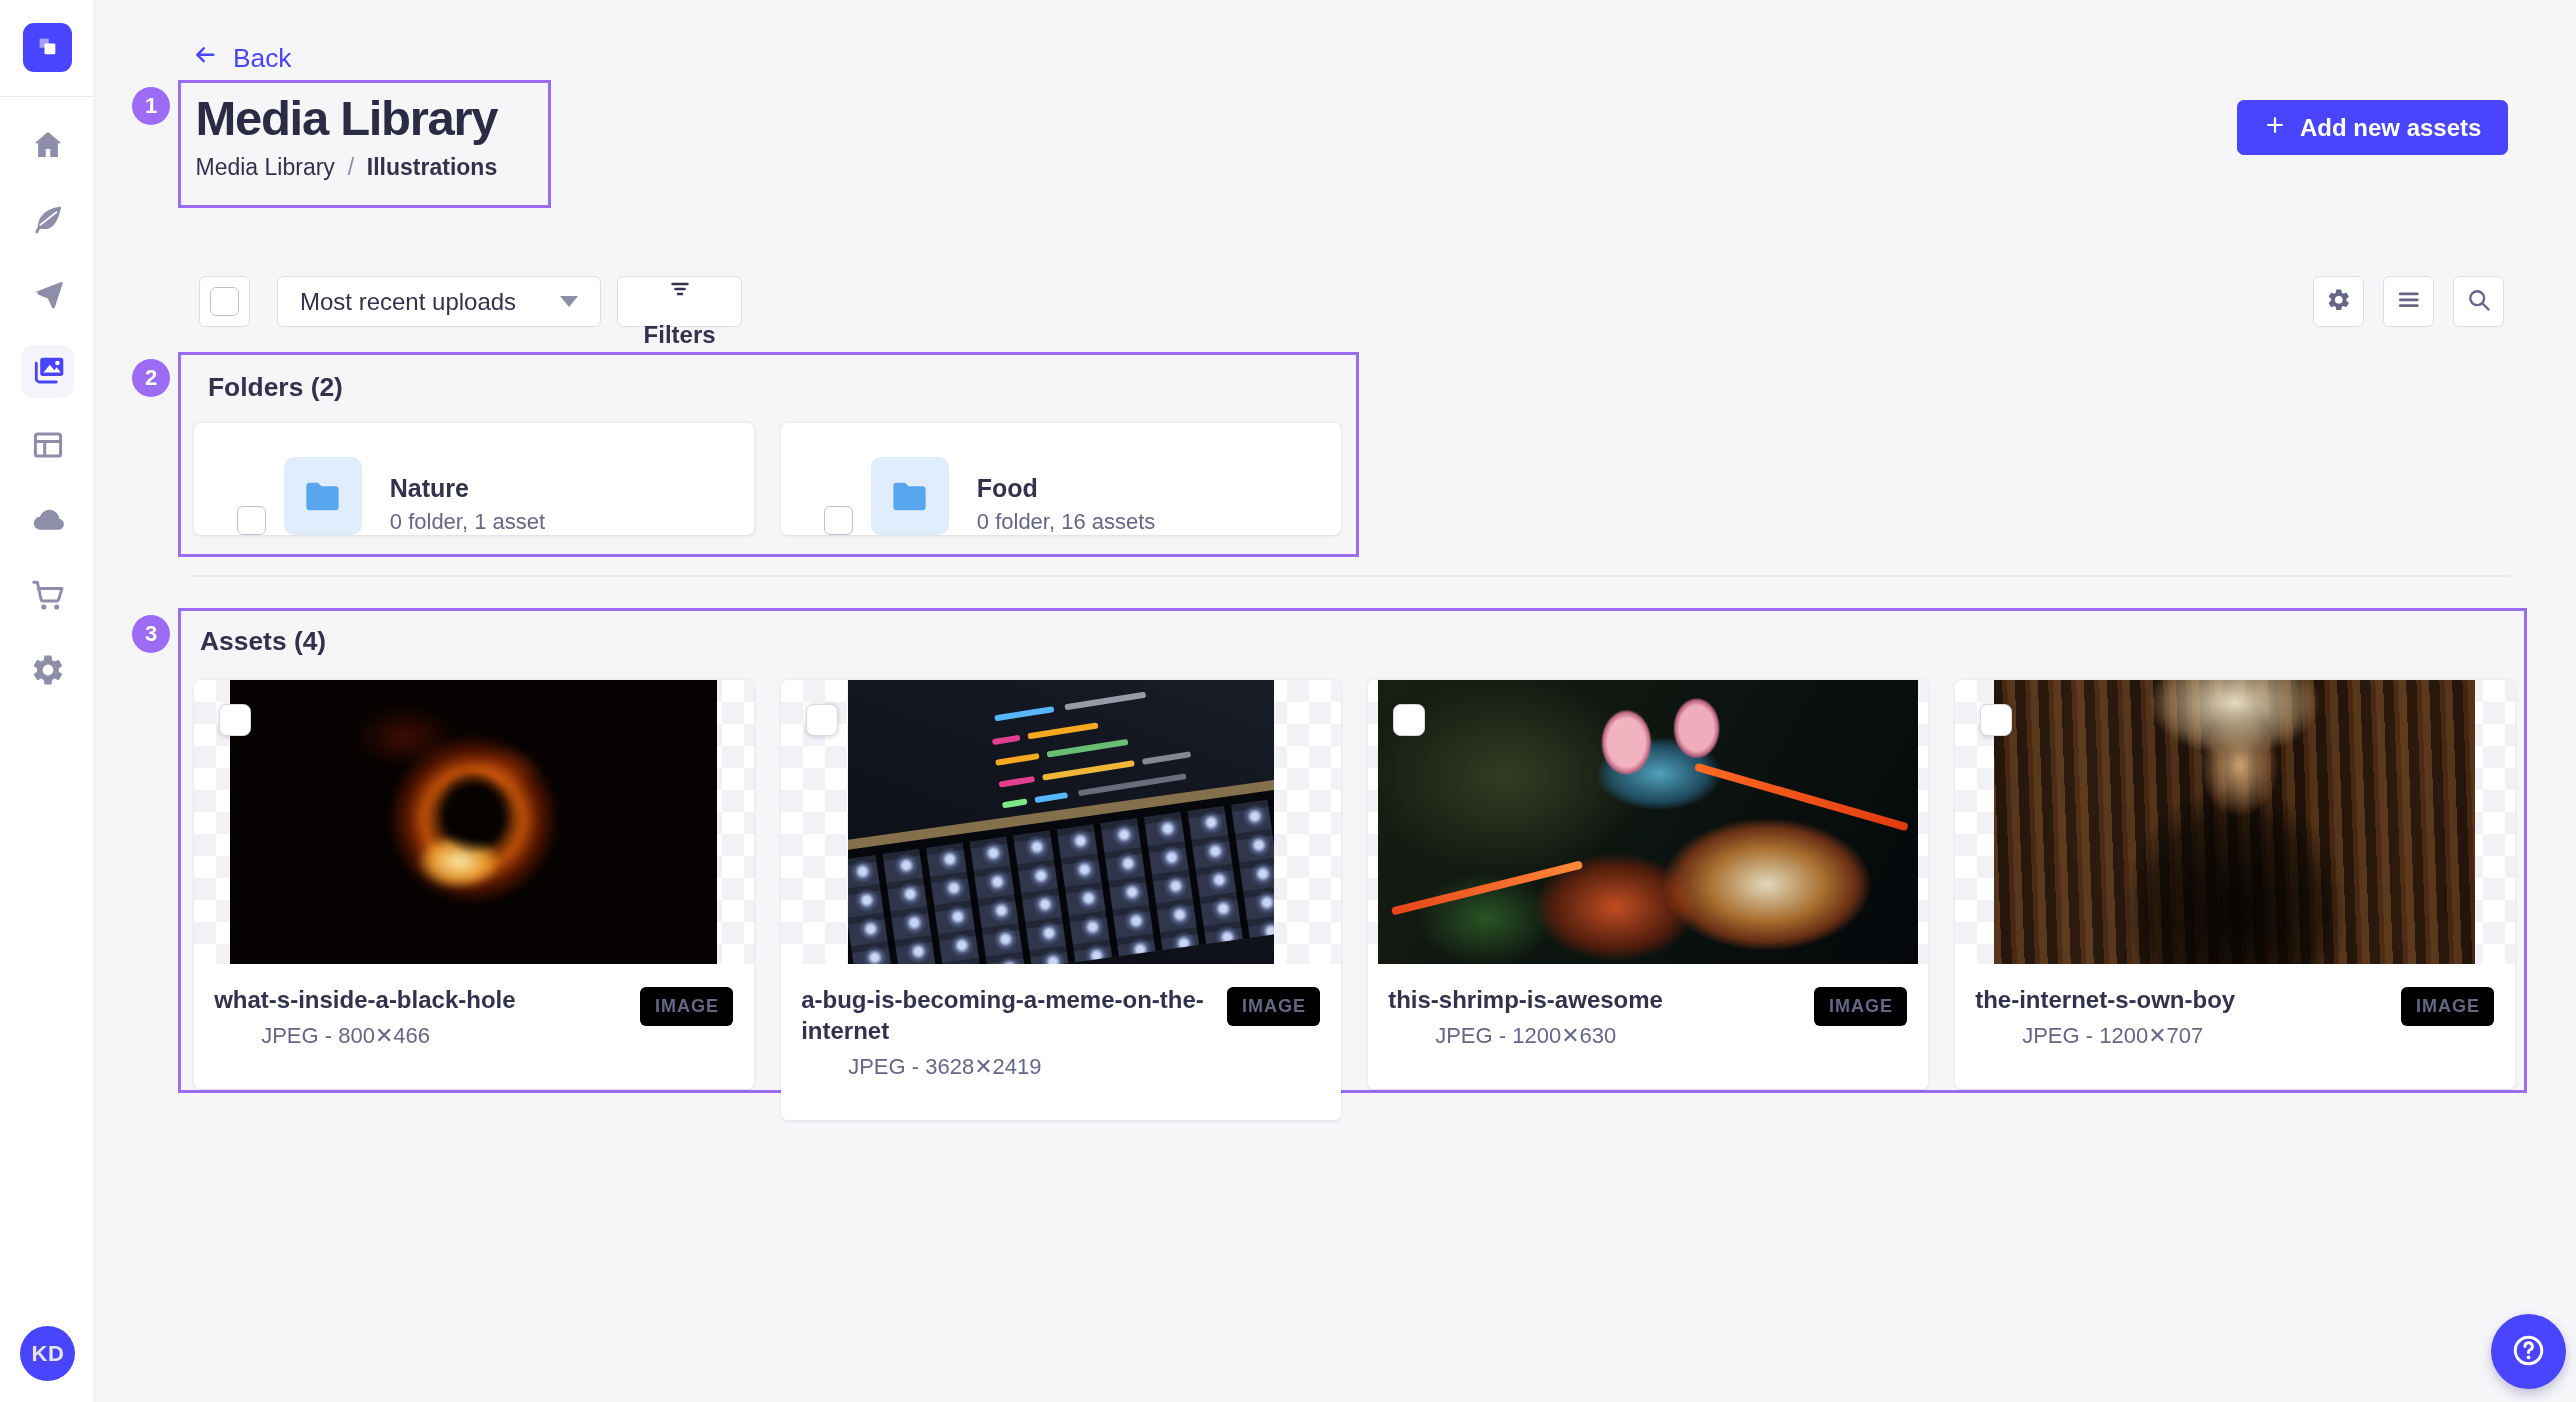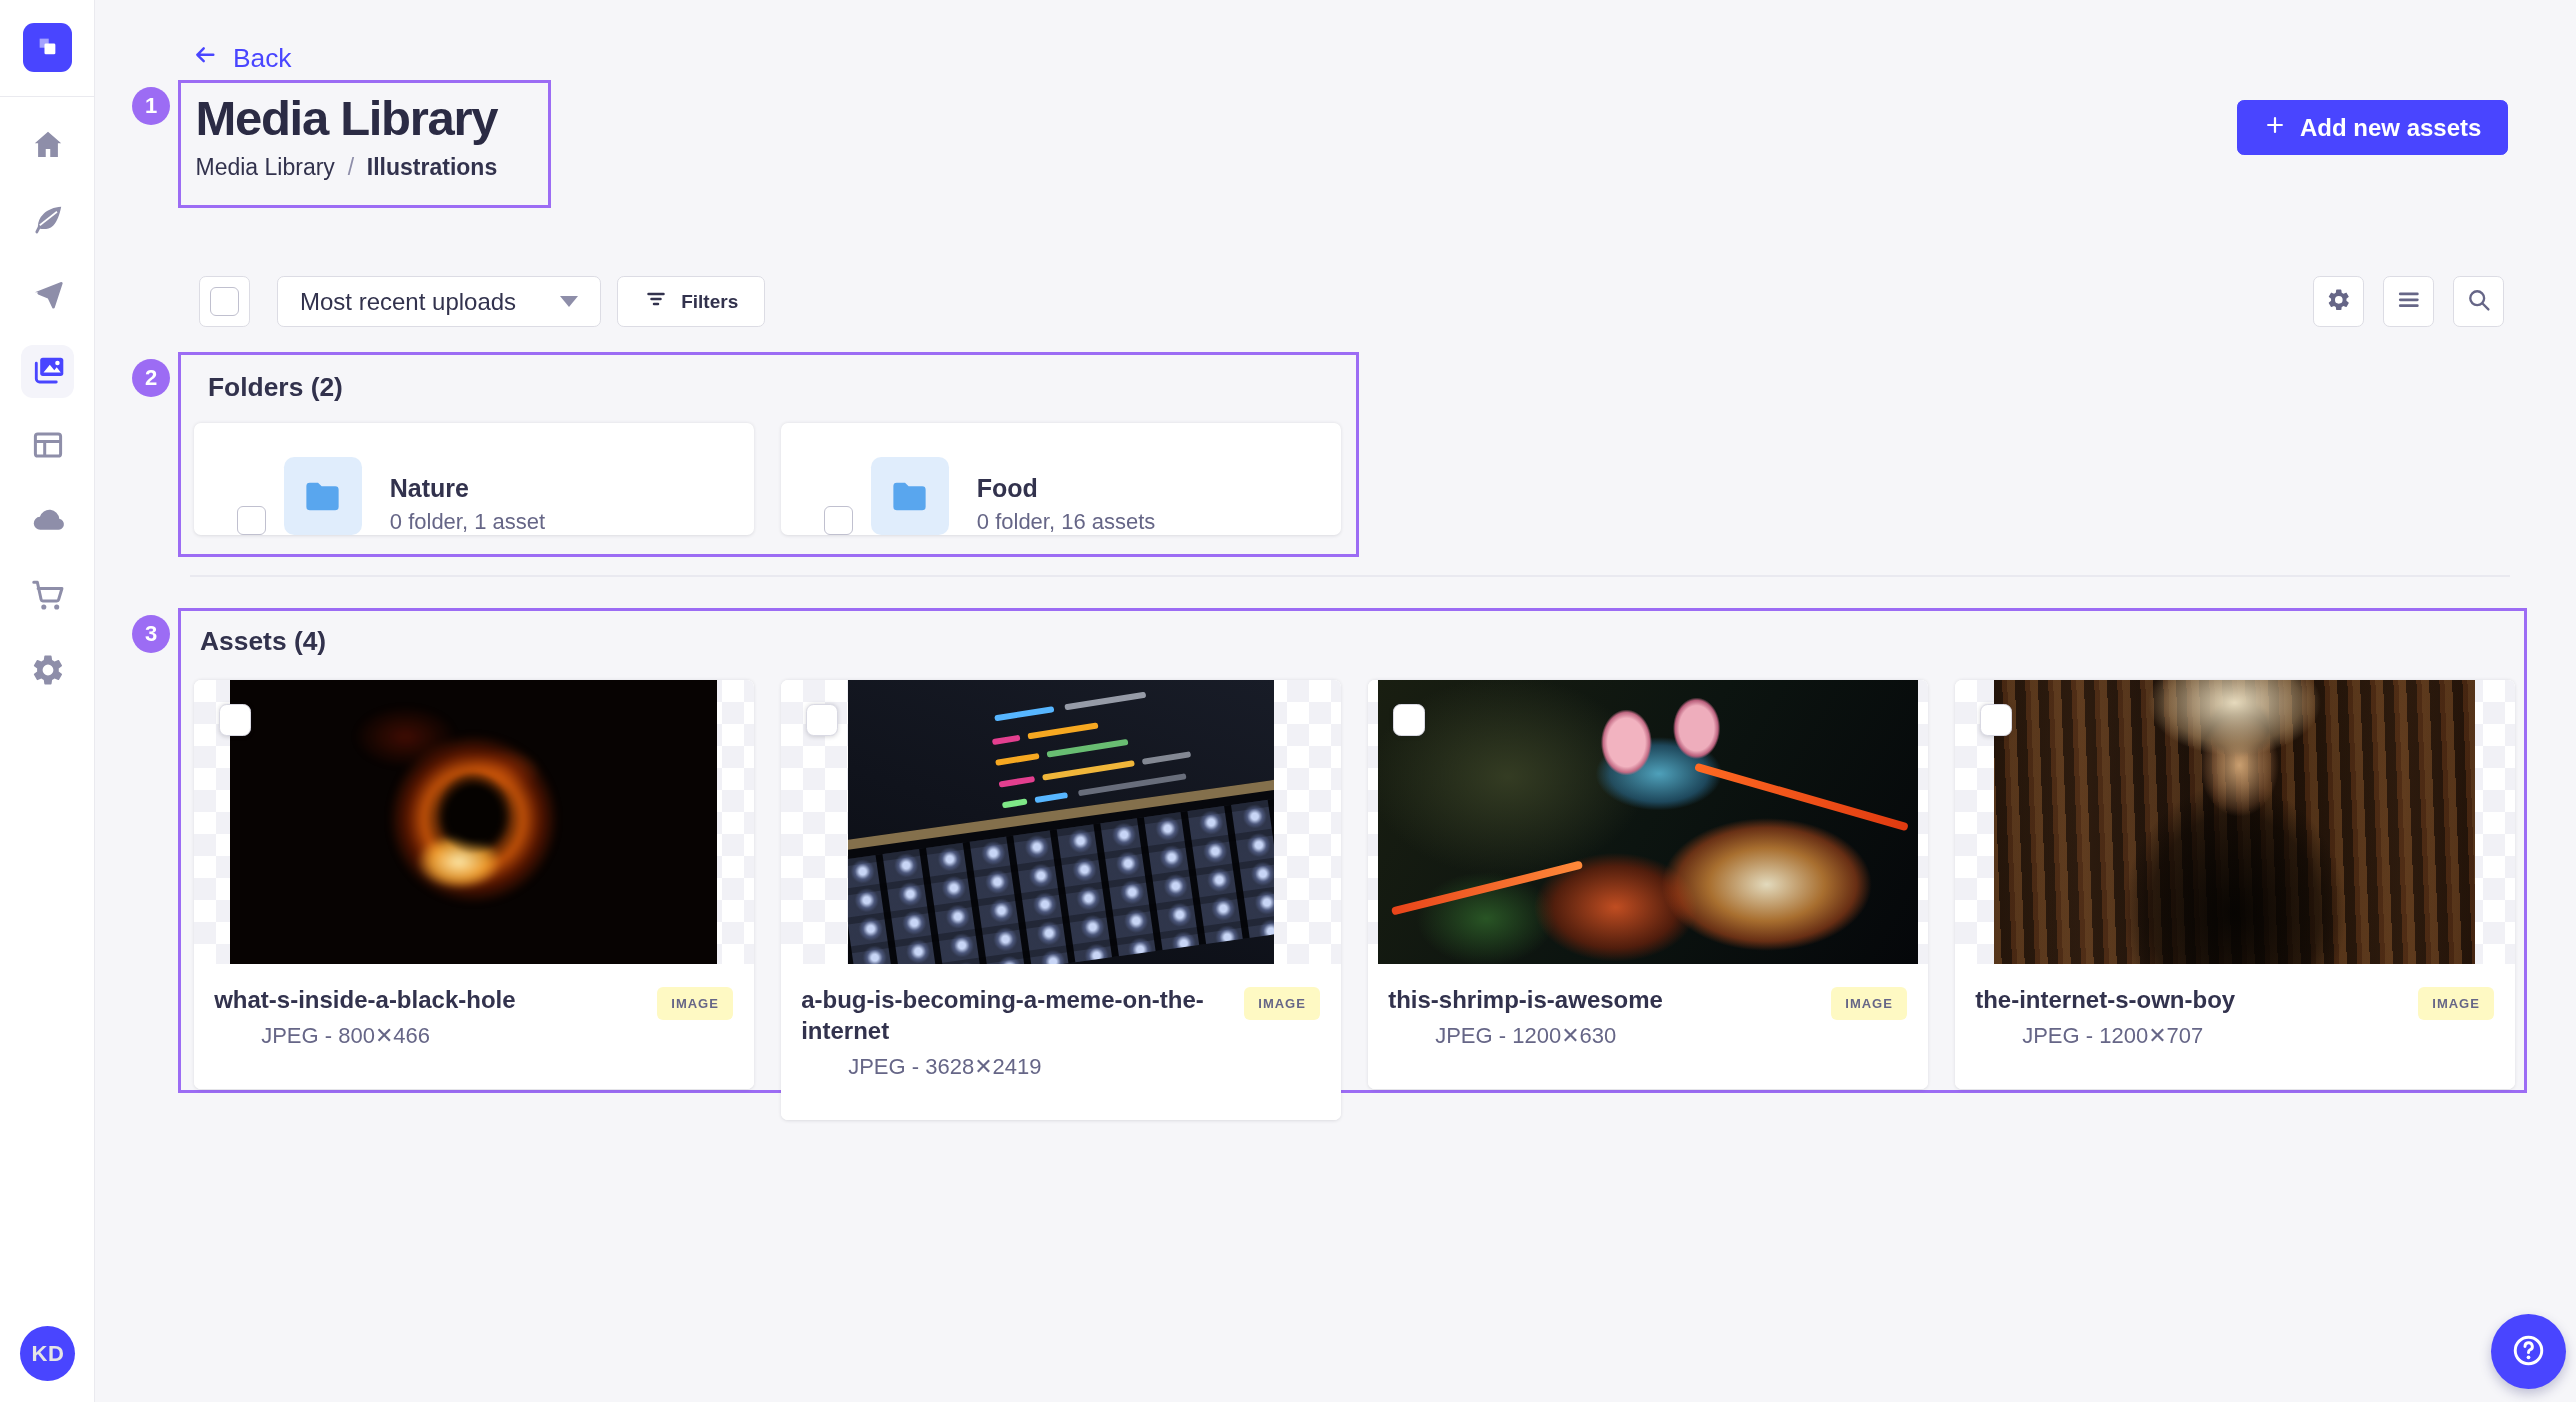--- a/index.html
+++ b/index.html
@@ -64,22 +64,22 @@
     margin-right:27px; cursor:pointer; }
   .checkbox { width:29px; height:29px; border:1.7px solid #c0c0cf; border-radius:6px;
     background:#fff; }
   .sort { width:324px; height:51px; background:#fff; border:0.9px solid #dcdce4;
     border-radius:6.8px; display:flex; align-items:center; justify-content:space-between;
     padding:0 22px; font-size:24px; color:#32324d; font-family:inherit;
     margin-right:16px; cursor:pointer; }
   .caret { width:0; height:0; border-left:9.4px solid transparent;
     border-right:9.4px solid transparent; border-top:11px solid #8e8ea9; }
   .filters { height:51px; background:#fff; border:0.9px solid #dcdce4; border-radius:6.8px;
-    display:flex; align-items:center; gap:13.6px; padding:0 25.6px; font-size:19px;
-    font-weight:bold; color:#32324d; font-family:inherit; cursor:pointer; }
+    display:flex; align-items:center; gap:13.6px; padding:0 25.6px; font-size:24px;
+    font-weight:bold; color:#32324d; font-family:inherit; cursor:pointer;flex-direction:column; }
   .view-actions { position:absolute; right:0; top:0; display:flex; gap:19px; }
   .icon-btn { width:51px; height:51px; background:#fff; border:0.9px solid #dcdce4;
     border-radius:6.8px; display:flex; align-items:center; justify-content:center;
     cursor:pointer; }
 
   
   .box2 { left:83px; top:352px; width:1181px; height:205px; }
   .section-heading { margin:0; font-size:26.4px; font-weight:bold; color:#32324d; }
   .box2 .section-heading { padding:17px 0 0 27px; }
   .folder-grid { display:flex; gap:27px; margin:20.4px 0 0 12.8px; }
@@ -108,22 +108,22 @@
       linear-gradient(45deg,#f1f1f6 25%,transparent 25%,transparent 75%,#f1f1f6 75%),
       linear-gradient(45deg,#f1f1f6 25%,transparent 25%,transparent 75%,#f1f1f6 75%);
     background-size:44px 44px; background-position:0 0,22px 22px; }
   .thumb-check { position:absolute; left:25.6px; top:24px; width:32px; height:32px;
     background:#fff; border:0.9px solid #d9d9e3; border-radius:7.7px;
     box-shadow:0 0.9px 4.3px rgba(33,33,52,.18); cursor:pointer; z-index:3; }
   .asset-info { position:relative; padding:20.4px 20.4px 40px 20.4px; background:#fff; }
   .asset-name { font-size:24px; font-weight:bold; color:#32324d; line-height:1.3;
     padding-right:112px; word-break:break-all; }
   .asset-meta { font-size:22px; color:#666687; margin-top:7.7px;margin-left:47px; }
-  .badge { position:absolute; right:20.4px; top:23px; background:#fef9c3; color:#666687;
-    font-size:13px; font-weight:bold; letter-spacing:1px; padding:9.4px 14.5px;
+  .badge { position:absolute; right:20.4px; top:23px; background:#000000; color:#666687;
+    font-size:18px; font-weight:bold; letter-spacing:1px; padding:9.4px 14.5px;
     border-radius:6px; }
 
   
   .art { height:284px; position:relative; overflow:hidden; }
 
   .art1 { width:487px; background:#070302; }
   .art1::before { content:""; position:absolute; inset:0; filter:blur(3.4px);
     background:
       radial-gradient(ellipse 73px 44px at 36% 20%, rgba(120,22,2,.5), transparent 70%),
       radial-gradient(ellipse 55px 36px at 47% 64%, rgba(255,238,175,.95), rgba(255,178,55,.75) 50%, transparent 78%),

